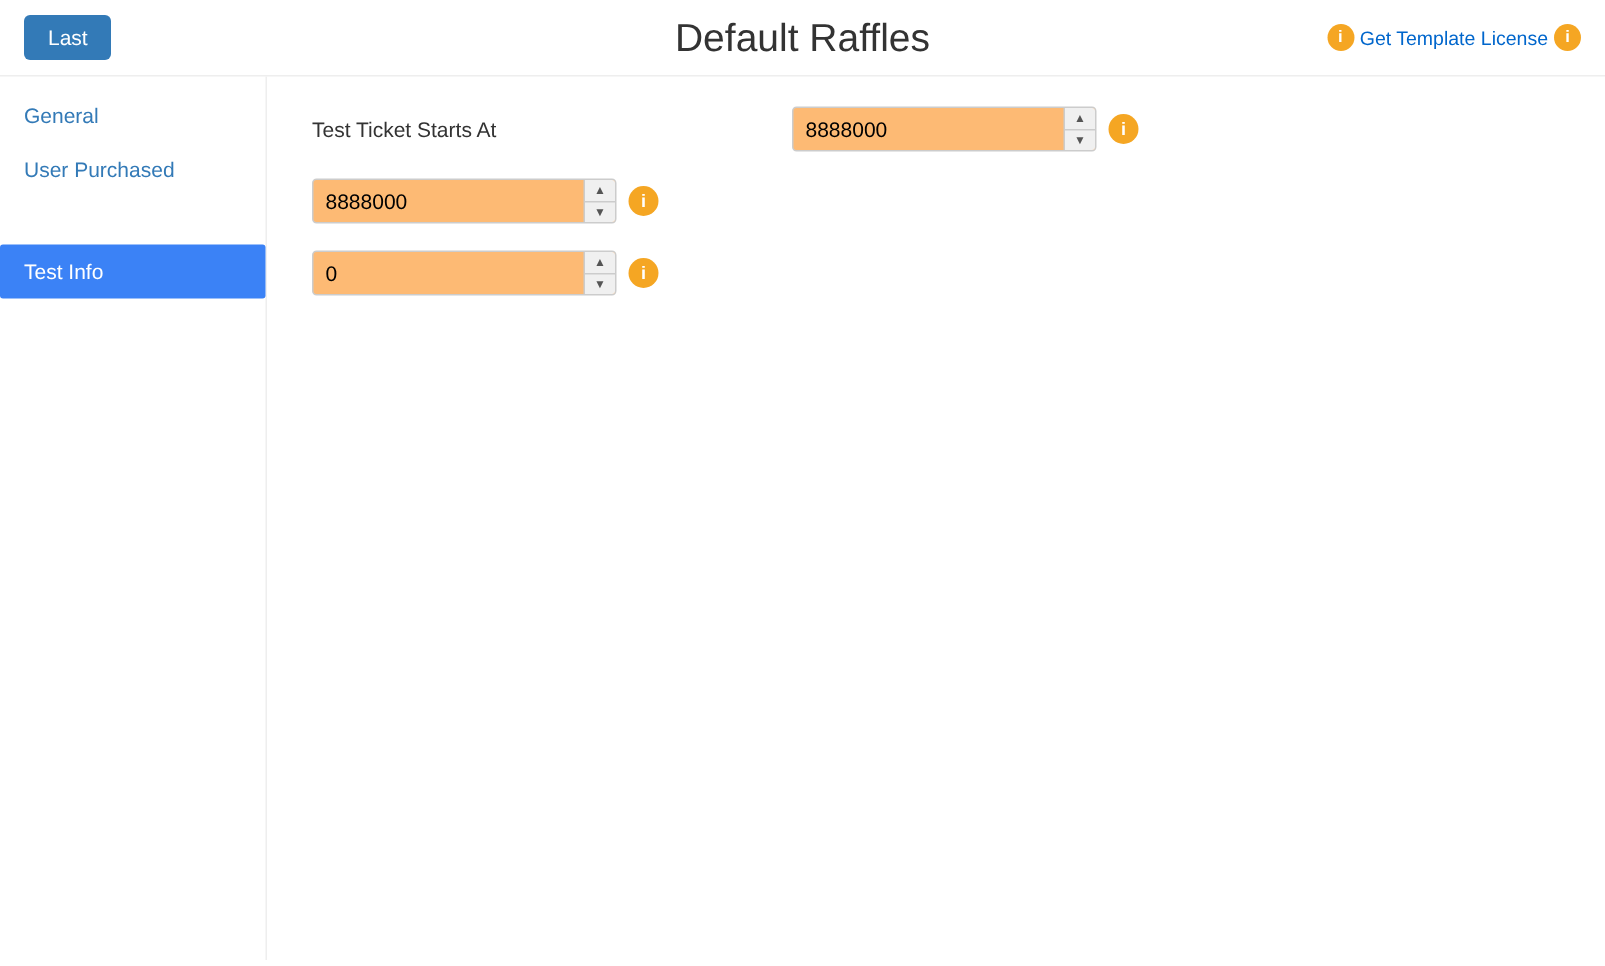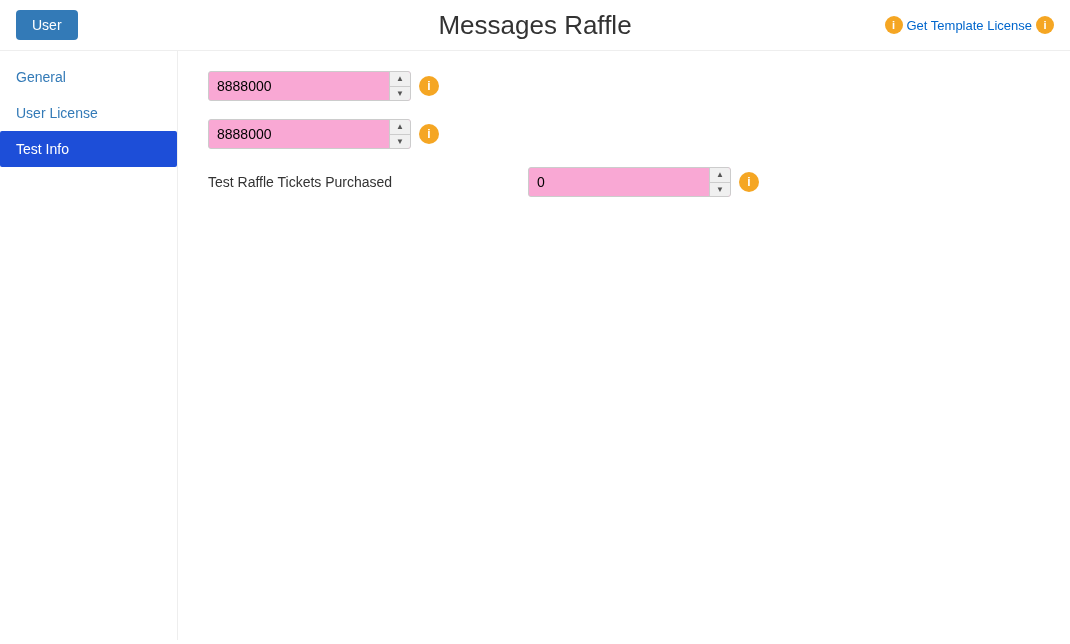--- a/index.html
+++ b/index.html
@@ -77,23 +77,24 @@
     }
 
     .sidebar-item {
       padding: 10px 16px;
       color: #337ab7;
       cursor: pointer;
       font-size: 14px;
     }
 
     .sidebar-item.active {
-      background: #1d4ed8;
+      background: #3b82f6;
       color: white;
       border-radius: 2px;
+      margin-top: 32px;
     }
 
     .main-content {
       flex: 1;
       padding: 20px 30px;
     }
 
     .form-row {
       display: flex;
       align-items: center;
@@ -109,21 +110,21 @@
     .input-group {
       display: flex;
       align-items: center;
       gap: 8px;
     }
 
     .number-input-wrapper {
       display: flex;
       border: 1px solid #ccc;
       border-radius: 3px;
-      background: #f9a8d4;
+      background: #fdba74;
       overflow: hidden;
     }
 
     .number-input {
       width: 180px;
       padding: 6px 8px;
       border: none;
       background: transparent;
       font-size: 14px;
       outline: none;
@@ -165,79 +166,79 @@
       font-size: 12px;
       font-weight: bold;
       cursor: pointer;
       flex-shrink: 0;
     }
   </style>
 </head>
 <body>
 
 <div class="top-bar">
-  <button class="save-btn">User</button>
+  <button class="save-btn">Last</button>
 
   <div class="top-bar-center">
-    <h1 class="page-title">Messages Raffle</h1>
+    <h1 class="page-title">Default Raffles</h1>
   </div>
 
   <a href="#" class="premium-link">
     <span class="orange-circle">i</span>
     <span>Get Template License</span>
     <span class="orange-circle">i</span>
   </a>
 </div>
 
 <div class="layout">
 
   <div class="sidebar">
     <div class="sidebar-item">
       <span>General</span>
     </div>
     <div class="sidebar-item">
-      <span>User License</span>
+      <span>User Purchased</span>
     </div>
     <div class="sidebar-item active">
       <span>Test Info</span>
     </div>
   </div>
 
   <div class="main-content">
+
+    <div class="form-row">
+      <div class="form-label">Test Ticket Starts At</div>
+      <div class="input-group">
+        <div class="number-input-wrapper">
+          <input type="number" class="number-input" value="8888000" style="">
+          <div class="spin-buttons">
+            <button class="spin-btn">▲</button>
+            <button class="spin-btn">▼</button>
+          </div>
+        </div>
+        <span class="info-icon">i</span>
+      </div>
+    </div>
 
     <div class="form-row">
       <div class="input-group">
         <div class="number-input-wrapper">
           <input type="number" class="number-input" value="8888000" style="">
           <div class="spin-buttons">
             <button class="spin-btn">▲</button>
             <button class="spin-btn">▼</button>
           </div>
         </div>
         <span class="info-icon">i</span>
       </div>
     </div>
 
     <div class="form-row">
       <div class="input-group">
         <div class="number-input-wrapper">
-          <input type="number" class="number-input" value="8888000" style="">
-          <div class="spin-buttons">
-            <button class="spin-btn">▲</button>
-            <button class="spin-btn">▼</button>
-          </div>
-        </div>
-        <span class="info-icon">i</span>
-      </div>
-    </div>
-
-    <div class="form-row">
-      <div class="form-label">Test Raffle Tickets Purchased</div>
-      <div class="input-group">
-        <div class="number-input-wrapper">
           <input type="number" class="number-input" value="0" style="">
           <div class="spin-buttons">
             <button class="spin-btn">▲</button>
             <button class="spin-btn">▼</button>
           </div>
         </div>
         <span class="info-icon">i</span>
       </div>
     </div>
 

